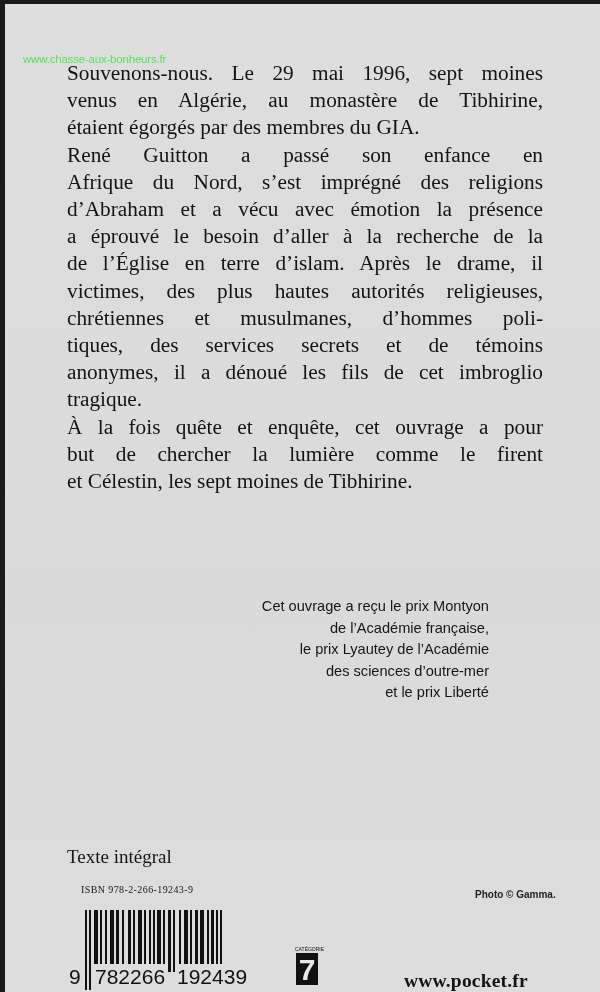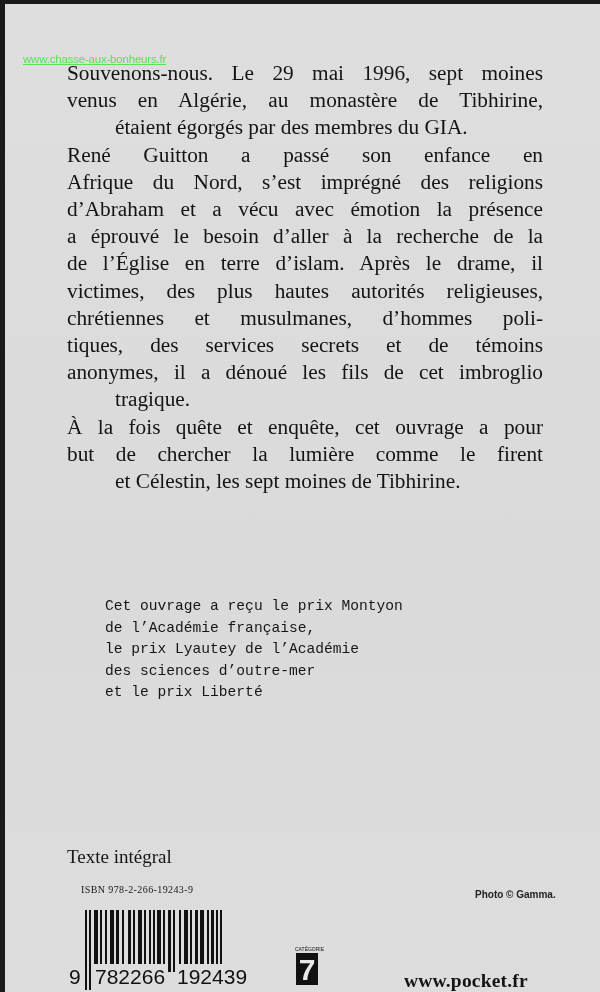--- a/index.html
+++ b/index.html
@@ -13,33 +13,33 @@
     .cover {
       position: absolute; left: 0; top: 0; width: 600px; height: 992px;
       background: linear-gradient(180deg, #dddedd 0%, #d9dad9 60%, #dcdddc 100%);
       box-sizing: border-box;
       border-top: 4px solid #1a1a1a;
       border-left: 5px solid #1a1a1a;
     }
     .watermark {
       position: absolute; left: 18px; top: 49px;
       font-family: "Liberation Sans", sans-serif;
-      font-size: 11.5px; color: #5be05b; letter-spacing: -0.2px; text-decoration: underline;
+      font-size: 11.5px; color: #5be05b; letter-spacing: -0.2px;
     }
     .blurb {
       position: absolute; left: 62px; top: 56px; width: 476px;
       font-size: 21.3px; line-height: 27.2px;
       text-align: justify;
     }
     .blurb .line { display: block; text-align: justify; text-align-last: justify; white-space: nowrap; }
-    .blurb .line.last { text-align-last: left; margin-left: 48px; }
+    .blurb .line.last { text-align-last: left; }
     .awards {
-      position: absolute; left: 100px; top: 592px; width: 400px;
-      text-align: left;
-      font-family: Liberation Mono, monospace;
+      position: absolute; left: 84px; top: 592px; width: 400px;
+      text-align: right;
+      font-family: Liberation Sans, sans-serif;
       font-size: 14.6px; line-height: 21.6px; color: #161616;
     }
     .awards div { white-space: nowrap; }
     .texte-integral {
       position: absolute; left: 62px; top: 842px;
       font-size: 19px; color: #161616;
     }
     .isbn {
       position: absolute; left: 76px; top: 880px;
       font-family: Liberation Serif, serif;

